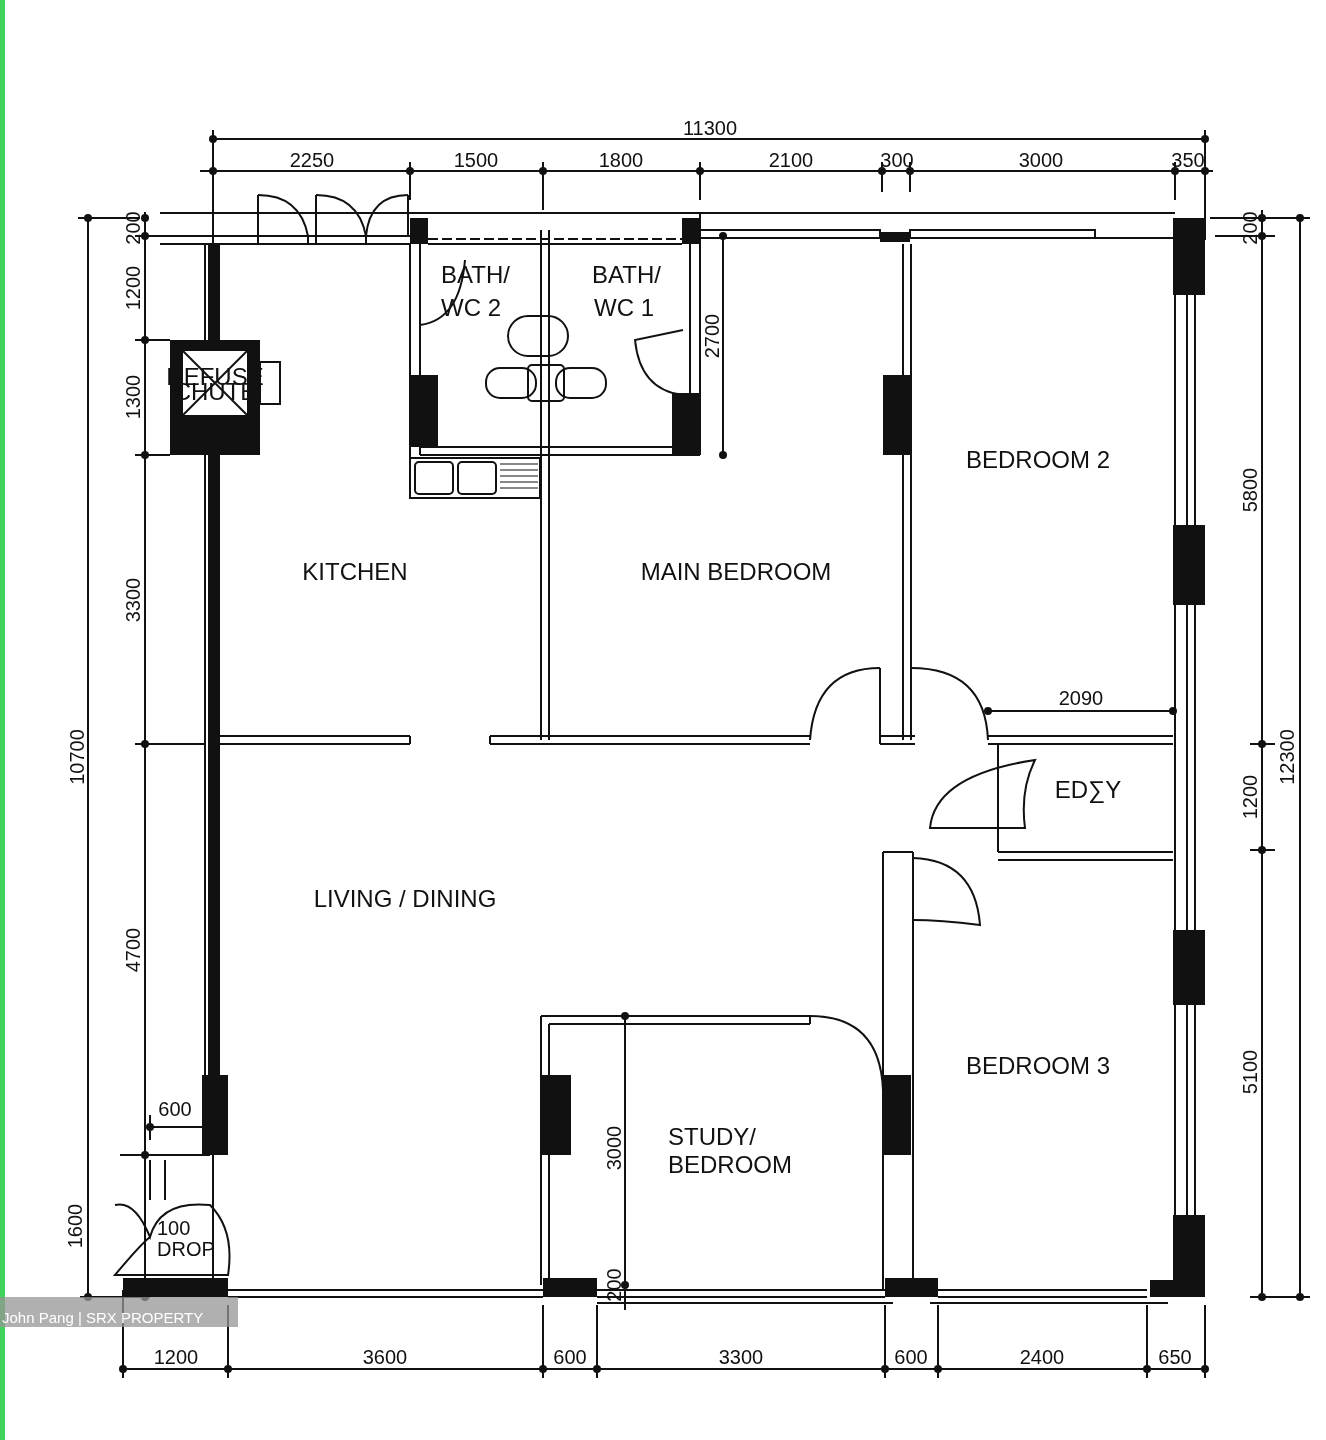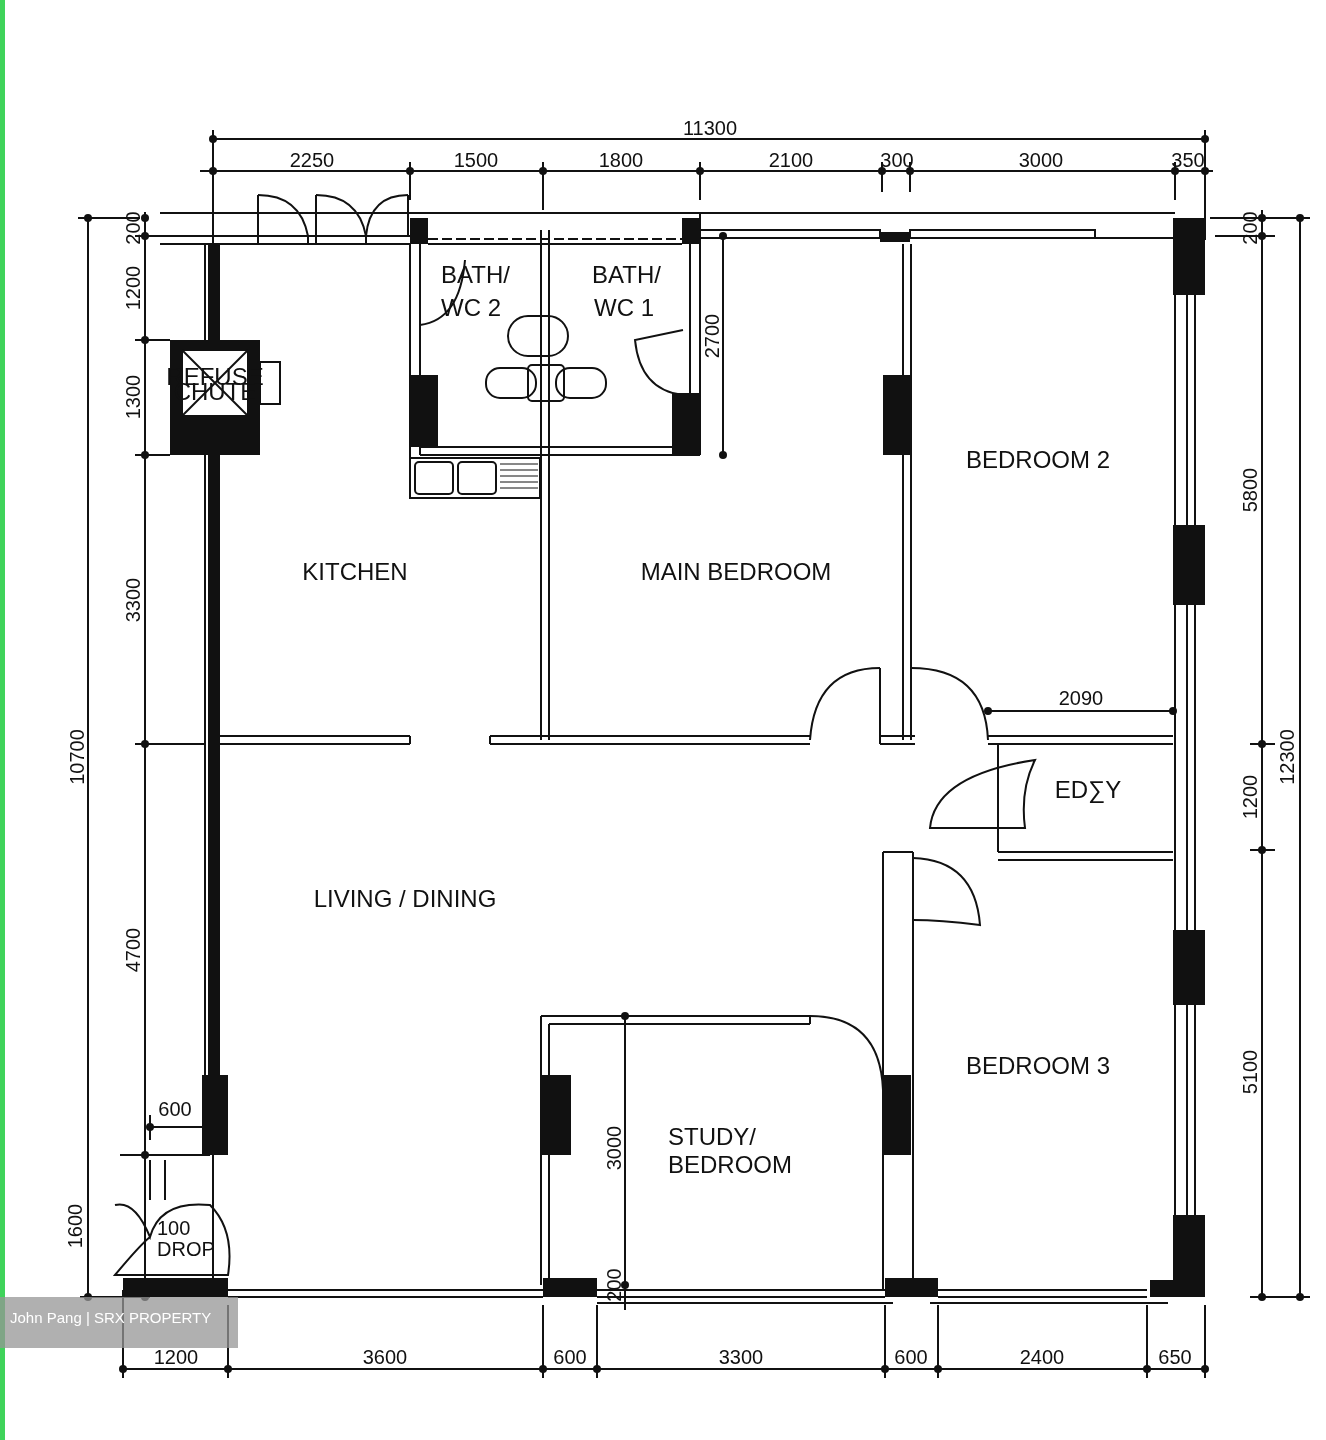--- a/index.html
+++ b/index.html
@@ -1,21 +1,21 @@
 <!DOCTYPE html>
 <html><head>
 <meta charset="utf-8">
 <style>
   html,body{margin:0;padding:0;background:#fff;}
   body{width:1326px;height:1440px;position:relative;overflow:hidden;font-family:"Liberation Sans",sans-serif;}
   .green-edge{position:absolute;left:0;top:0;width:5px;height:1440px;background:#3fd35a;}
   svg{position:absolute;left:0;top:0;}
   .lbl{font-family:"Liberation Sans Narrow","Liberation Sans",sans-serif;font-size:24px;fill:#111;}
   .dim{font-family:"Liberation Sans",sans-serif;font-size:20px;fill:#111;}
-  .watermark{position:absolute;left:0;top:1297px;width:238px;height:51px;background:rgba(150,150,150,0.75);color:#fff;font-size:15px;line-height:42px;padding-left:10px;box-sizing:border-box;}
+  .watermark{position:absolute;left:0;top:1297px;width:238px;height:30px;background:rgba(150,150,150,0.75);color:#fff;font-size:15px;line-height:42px;padding-left:2px;box-sizing:border-box;}
 </style>
 </head>
 <body>
 
 <div class="green-edge"></div>
 
 <svg width="1326" height="1440" viewBox="0 0 1326 1440">
   <g stroke="#111" stroke-width="2" fill="none">
 
     <line x1="213" y1="139" x2="1205" y2="139"></line>

